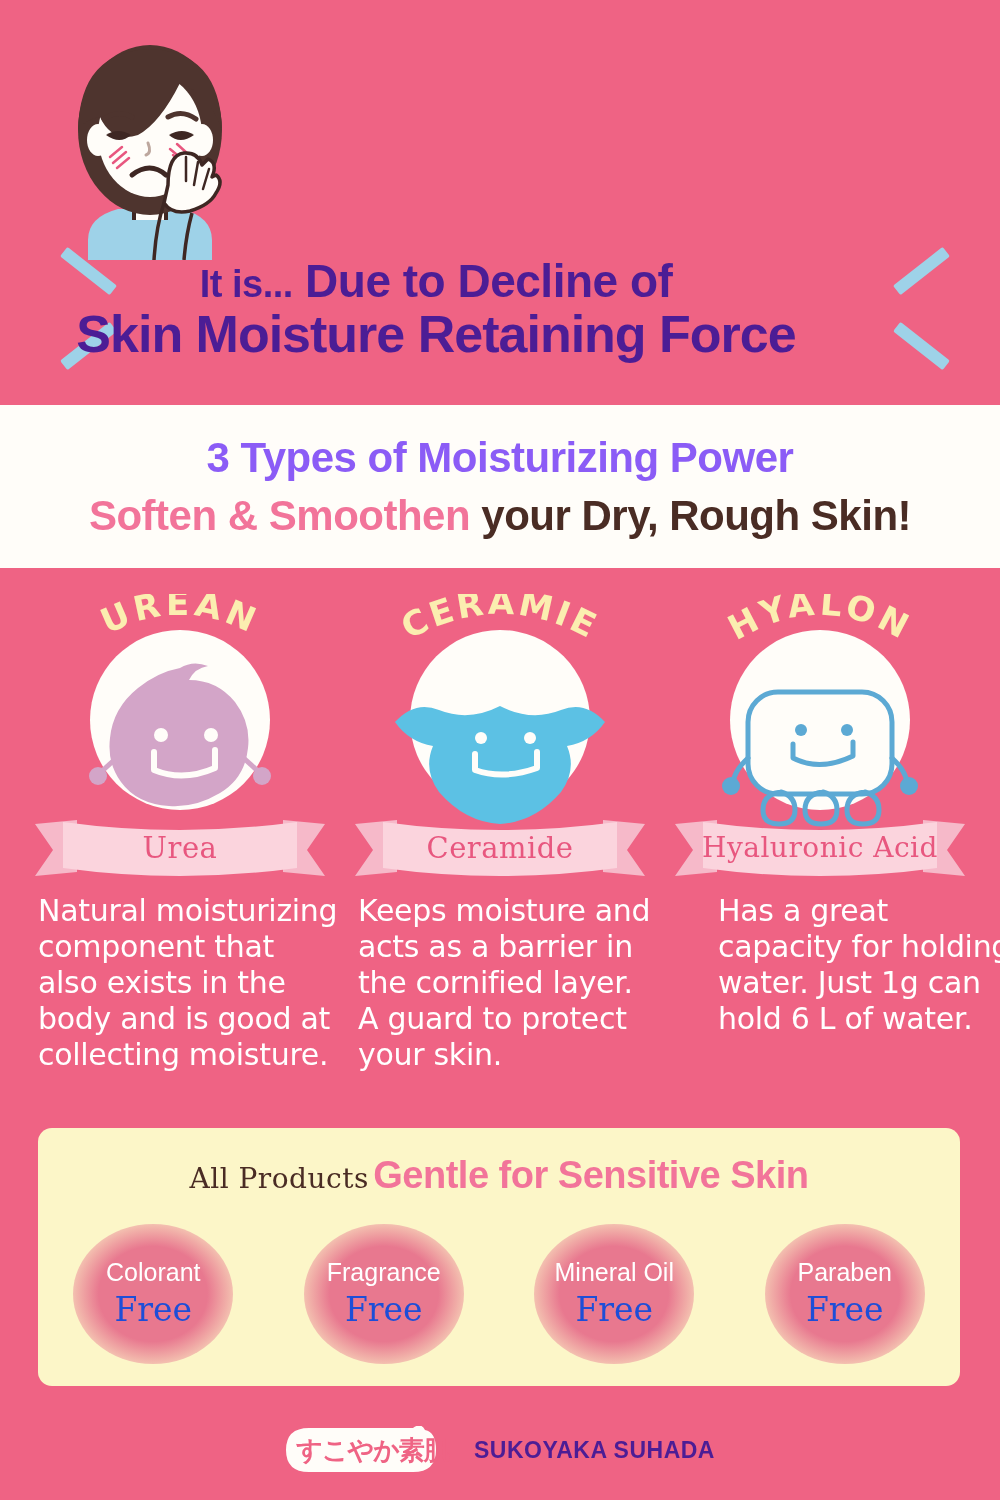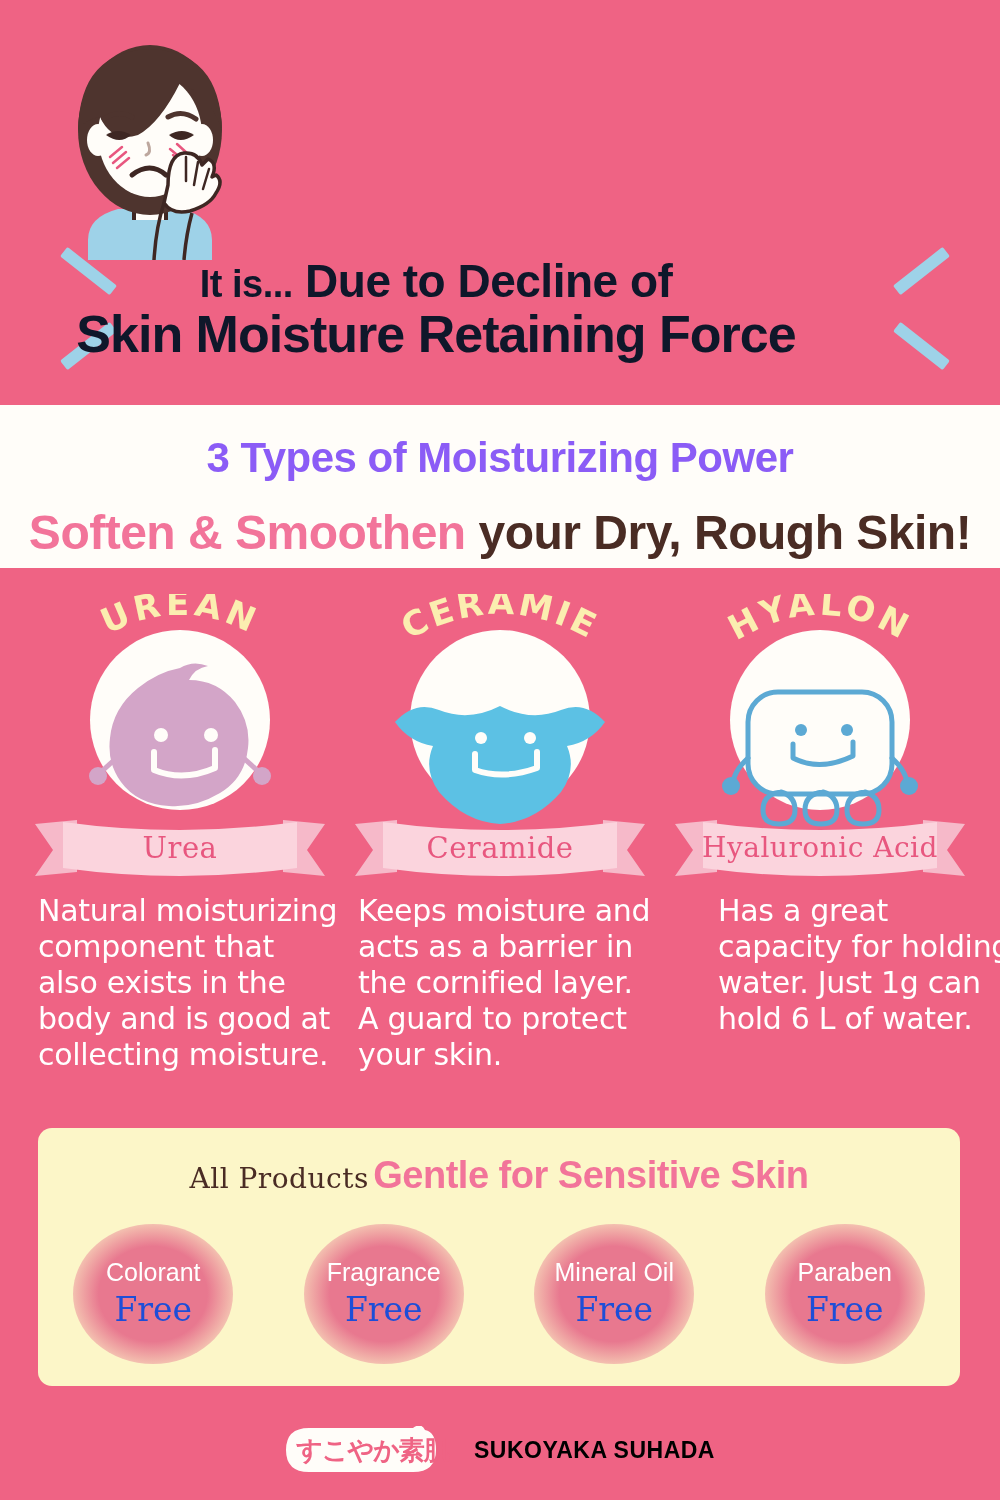--- a/index.html
+++ b/index.html
@@ -37,21 +37,21 @@
   .bubble-l1 {
     top:24px; font-size:29px; color:#ffffff;
   }
   .bubble-l2 {
     top:73px; font-size:34px; color:#4a2c24;
   }
 
   
   .hero-head {
     position:absolute; left:0; top:258px; width:872px; text-align:center;
-    color:#0f172a;
+    color:#4c1d95;
   }
   .hero-l1 { font-size:46px; font-weight:bold; line-height:1.0; letter-spacing:-.5px;}
   .hero-l1 .small { font-size:38px; }
   .hero-l2 { font-size:52px; font-weight:bold; line-height:1.18; letter-spacing:-1px;}
 
   
   .slash { position:absolute; background:#9ed2e8; border-radius:2px; }
   .sl-a { left:57px;  top:265px; width:63px; height:12px; transform:rotate(38deg); }
   .sl-b { left:57px;  top:340px; width:63px; height:12px; transform:rotate(-38deg); }
   .sl-c { left:890px; top:265px; width:63px; height:12px; transform:rotate(-38deg); }
@@ -60,21 +60,21 @@
   
   .band {
     position:absolute; left:0; top:405px; width:1000px; height:163px;
     background:#fffdf9; text-align:center;
   }
   .band-l1 {
     margin-top:29px; font-size:42px; font-weight:bold; color:#8b5cf6;
     letter-spacing:-.5px;
   }
   .band-l2 {
-    margin-top:23px; font-size:48px; font-weight:bold; color:#4a2c24;
+    margin-top:10px; font-size:42px; font-weight:bold; color:#4a2c24;
     letter-spacing:-.5px;
   }
   .band-l2 .hl { color:#f2749a; }
 
   
   .ingredients {
     position:absolute; left:0; top:568px; width:1000px; height:560px;
   }
   .col { position:absolute; top:0; width:320px; }
   .col-1 { left:20px; }
@@ -161,21 +161,21 @@
   .logo-pill {
     width:175px; height:48px; position:relative;
   }
   .logo-jp {
     position:absolute; left:0; top:0; width:175px; height:48px;
     display:flex; align-items:center; justify-content:center;
     color:#ef6384; font-size:26px; font-weight:bold;
     font-family:"DejaVu Sans", sans-serif; letter-spacing:-1px;
   }
   .logo-rom {
-    margin-left:14px; color:#000000; font-size:23px; font-weight:bold;
+    margin-left:14px; color:#4c1d95; font-size:23px; font-weight:bold;
     letter-spacing:.5px;
   }
 </style>
 </head>
 <body>
 
 <div class="hero">
 
   <div class="girl">
     <svg viewBox="0 0 180 225" width="180" height="225">

